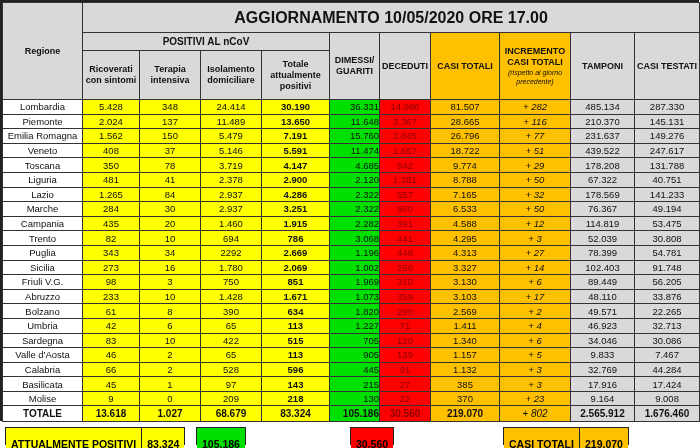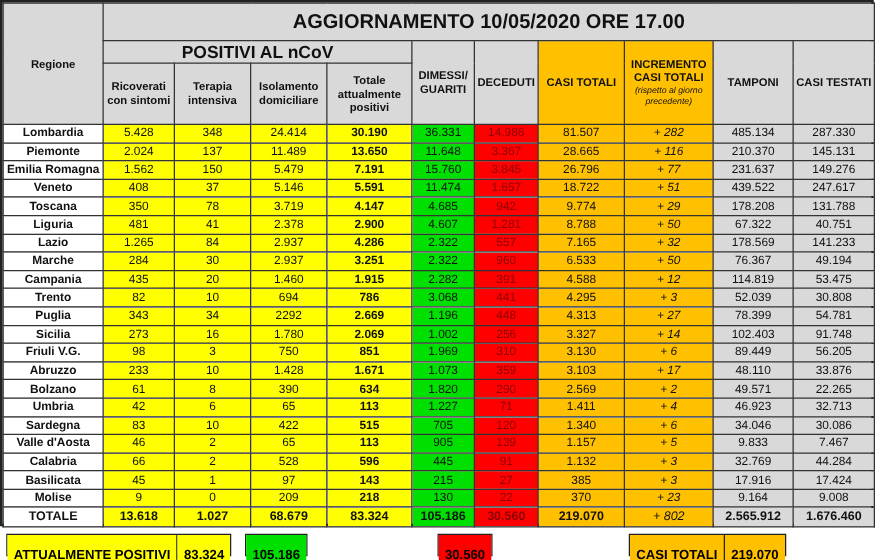--- a/index.html
+++ b/index.html
@@ -2,29 +2,29 @@
 <html><head>
 <meta charset="utf-8">
 <style>
   html, body { margin:0; padding:0; }
   body { width:700px; height:448px; background:#ffffff; font-family:"Liberation Sans", sans-serif; position:relative; overflow:hidden; }
   .wrap { position:absolute; left:0; top:0; width:699px; height:421px; background:#d9d9d9; border:2px solid #222; box-sizing:border-box; }
   table { position:absolute; left:0; top:0; border-collapse:collapse; table-layout:fixed; width:697px; }
   td, th { border:1px solid #333; padding:0; text-align:center; vertical-align:middle; font-size:9.5px; color:#111; overflow:hidden; white-space:nowrap; }
   th { background:#d9d9d9; font-weight:bold; font-size:9px; line-height:11px; white-space:normal; }
   .title { font-size:16px; height:29px; }
-  .pos-head { height:17px; font-size:14px; }
+  .pos-head { height:17px; font-size:10px; }
   .sub th { height:48px; }
   .orange-h { background:#ffc000; }
   .inc-small { font-style:italic; font-weight:normal; font-size:7px; display:block; line-height:9px; }
   tr.r td { height:13.6px; line-height:13px; }
-  td.reg { background:#ffffff; font-weight:bold; }
+  td.reg { background:#ffffff; font-weight:normal; }
   td.y { background:#ffff00; }
   td.yb { background:#ffff00; font-weight:bold; }
-  td.g { background:#00e000; }
+  td.g { background:#00e000;text-align:right; }
   td.rd { background:#ff0000; color:#8b0000; }
   td.o { background:#ffc000; }
   td.oi { background:#ffc000; font-style:italic; }
   td.gr { background:#d9d9d9; }
   tr.tot td { height:15px; font-weight:bold; font-size:10px; }
   tr.tot td.oi { font-weight:normal; }
   .legend { position:absolute; top:427px; height:18px; display:flex; border:1px solid #222; box-sizing:border-box; font-weight:bold; font-size:10.5px; }
   .legend span { display:flex; align-items:center; padding:16px 5px; border-right:1px solid #222; }
   .legend span:last-child { border-right:none; }
 </style>
@@ -135,21 +135,21 @@
           <td class="oi">+ 29</td>
           <td class="gr">178.208</td>
           <td class="gr">131.788</td>
         </tr>
         <tr class="r">
           <td class="reg">Liguria</td>
           <td class="y">481</td>
           <td class="y">41</td>
           <td class="y">2.378</td>
           <td class="yb">2.900</td>
-          <td class="g">4.607</td>
+          <td class="g">2.120</td>
           <td class="rd">1.281</td>
           <td class="o">8.788</td>
           <td class="oi">+ 50</td>
           <td class="gr">67.322</td>
           <td class="gr">40.751</td>
         </tr>
         <tr class="r">
           <td class="reg">Lazio</td>
           <td class="y">1.265</td>
           <td class="y">84</td>

